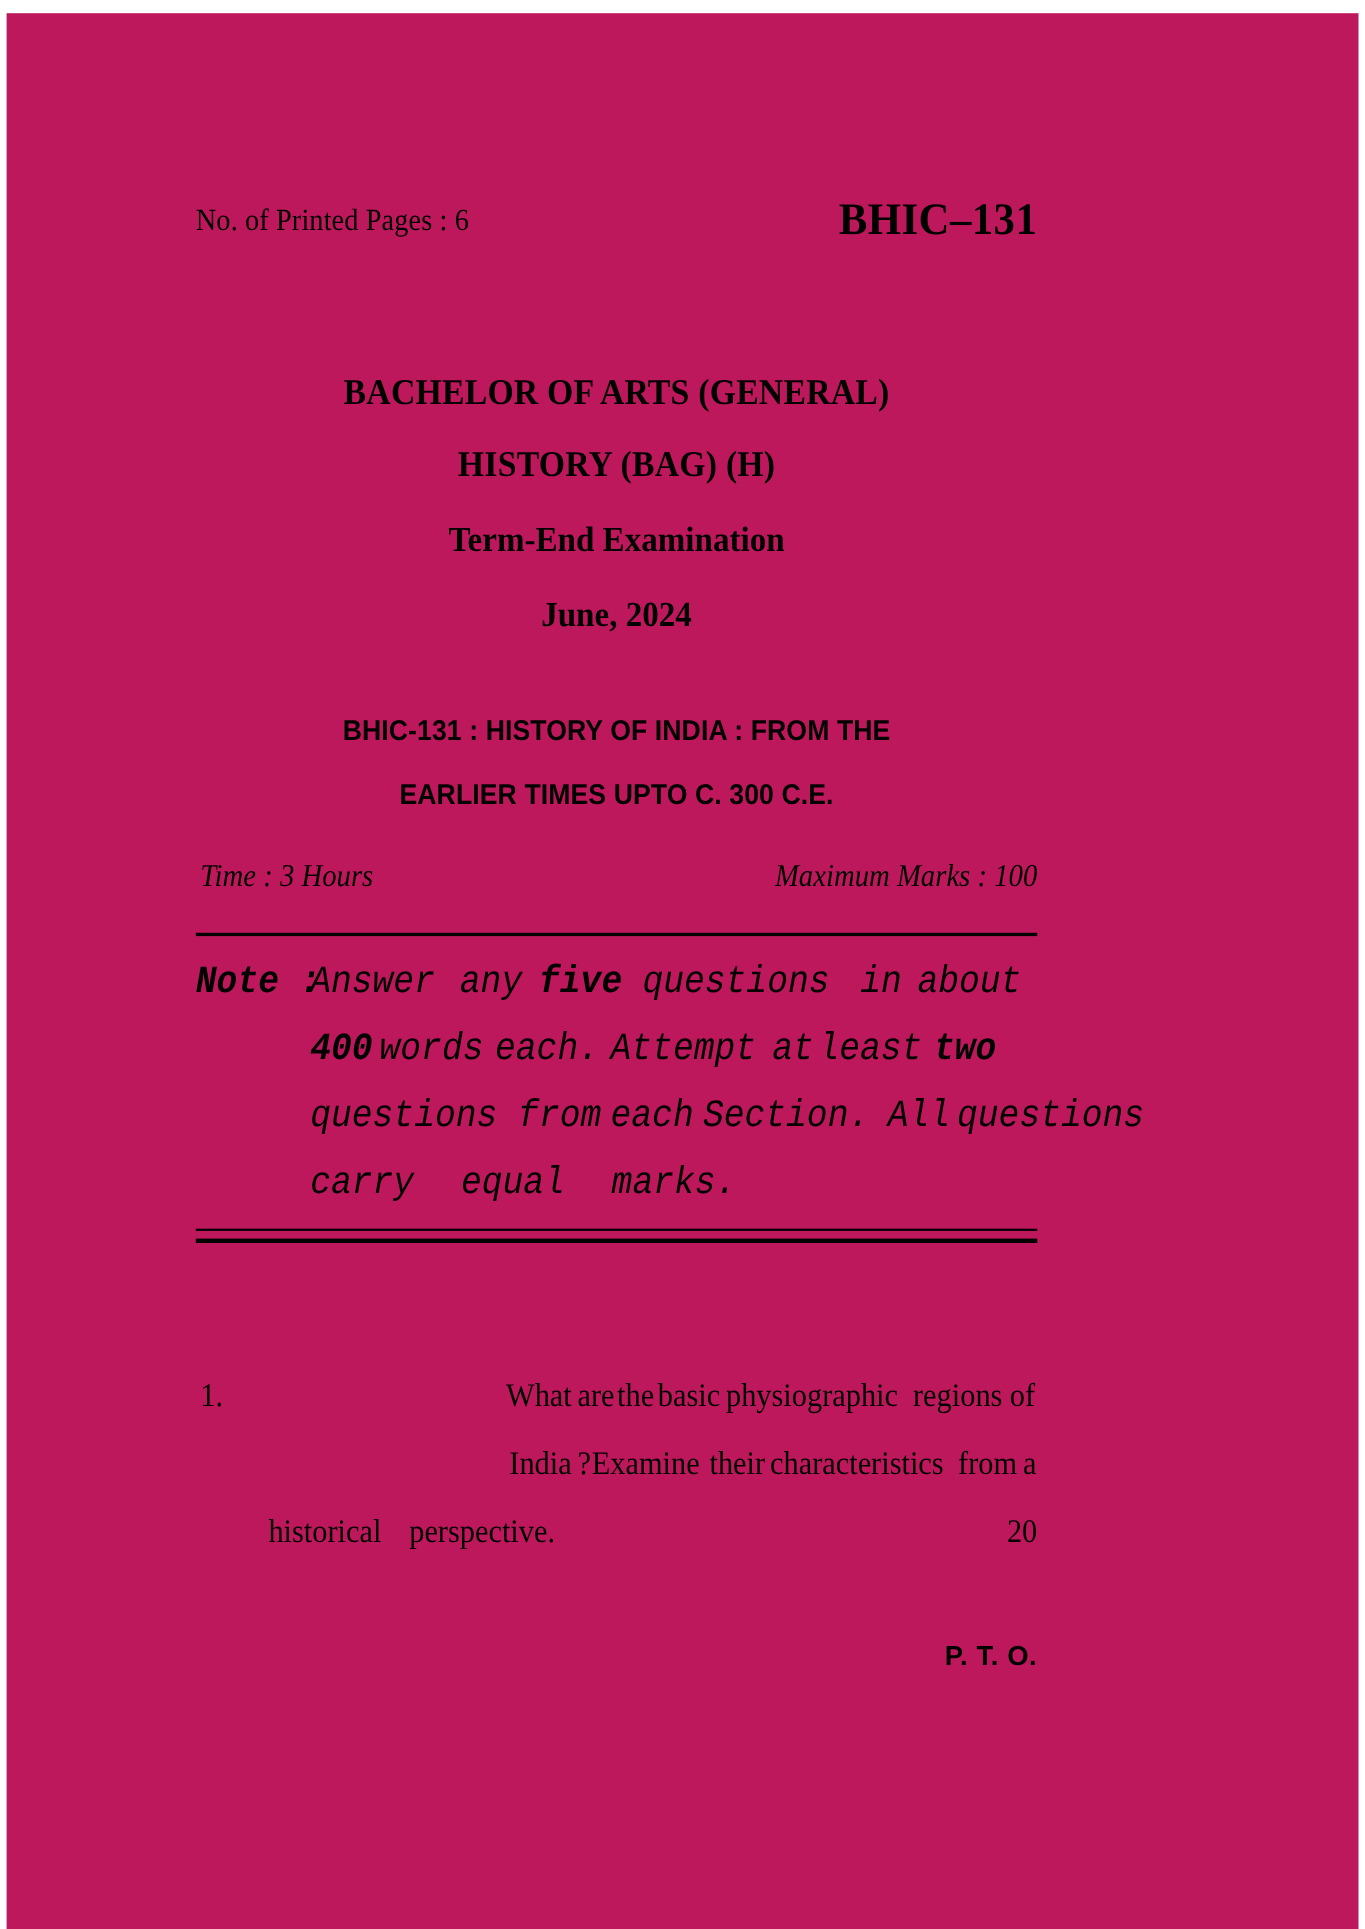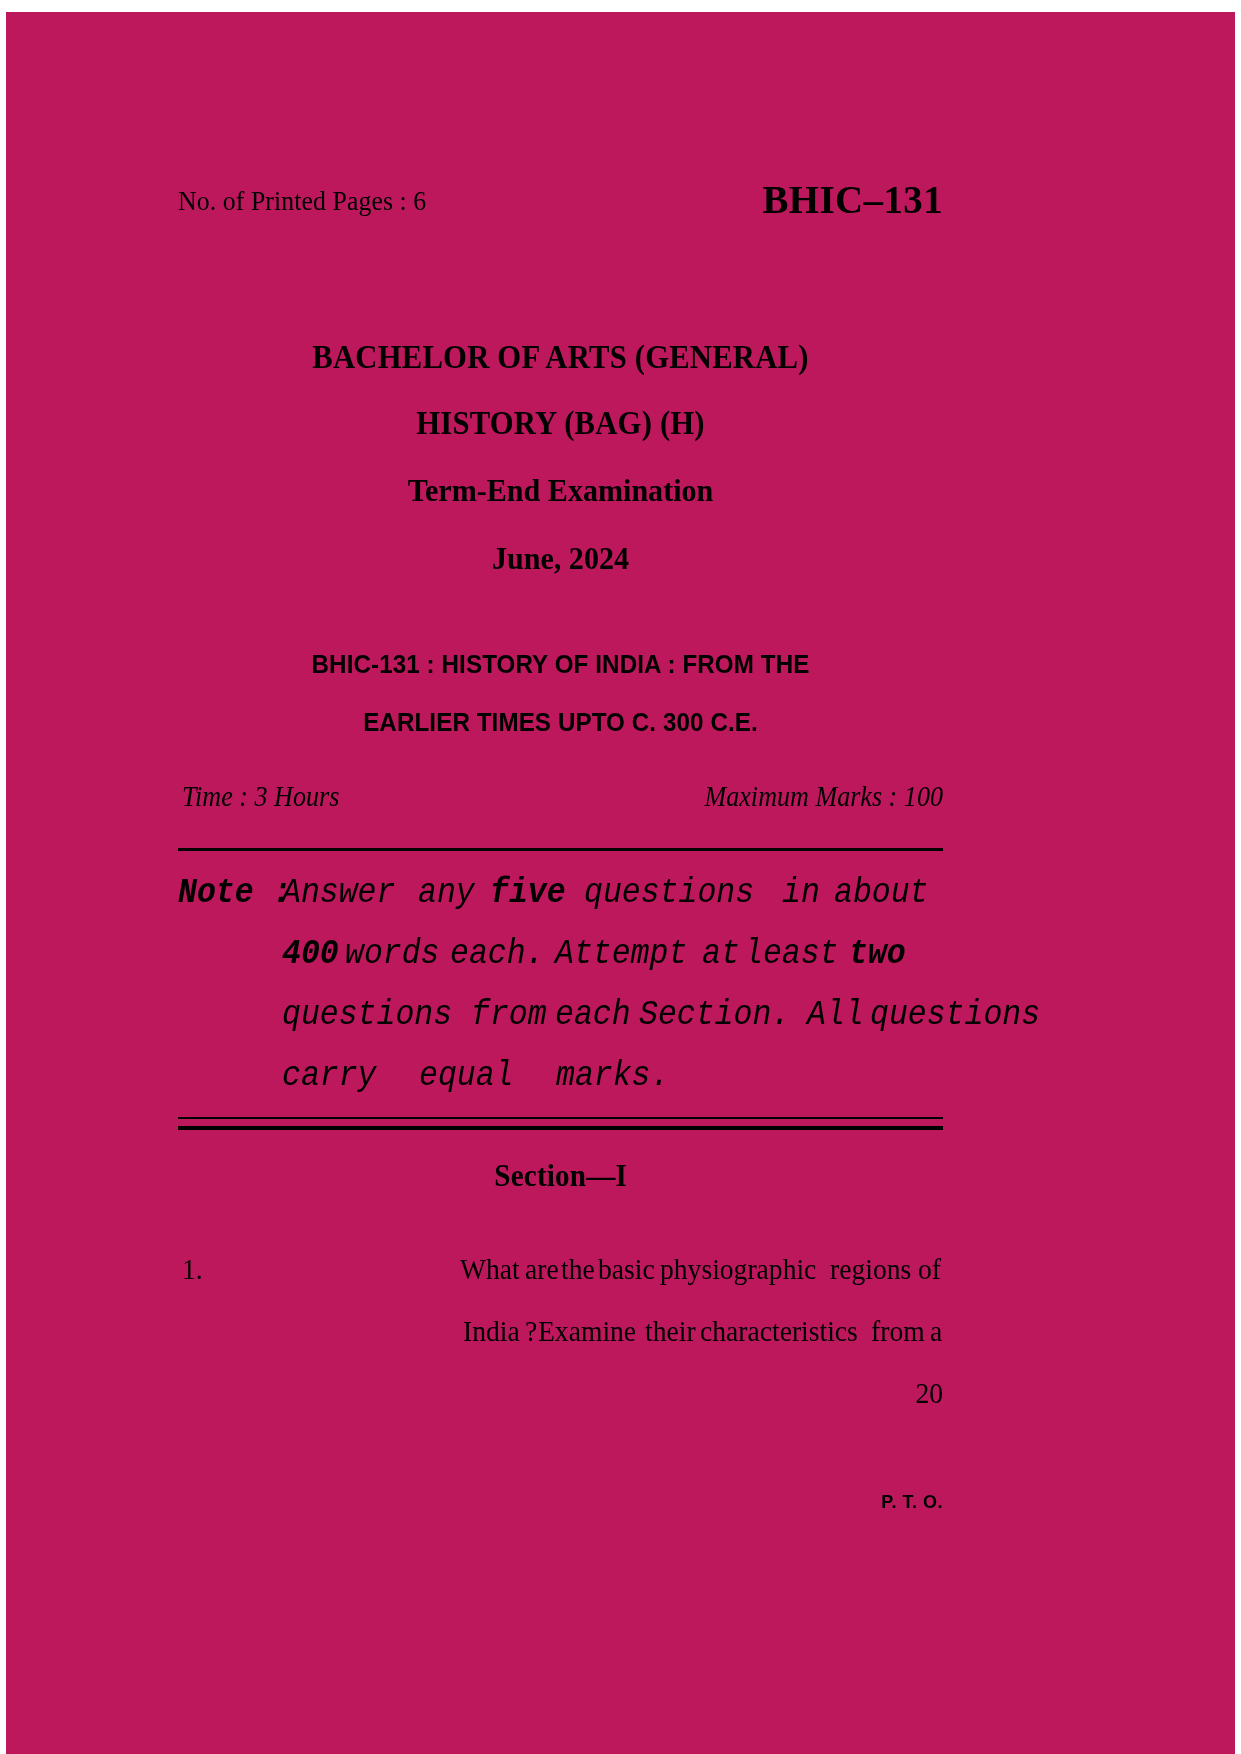--- a/index.html
+++ b/index.html
@@ -276,21 +276,21 @@
     transform-origin: right center;
   }
 
   
   .pto {
     position: absolute;
     top: 1480px;
     right: 0;
     font-family: "Liberation Sans", "DejaVu Sans", sans-serif;
     font-weight: bold;
-    font-size: 18px;
+    font-size: 25px;
     letter-spacing: 0.5px;
     white-space: nowrap;
   }
 </style>
 </head>
 <body>
 
 <div class="page">
   <div class="sheet">
 
@@ -349,23 +349,20 @@
       </div>
       <div class="note-l4">
         <span class="w">carry</span>
         <span class="w">equal</span>
         <span class="w">marks.</span>
       </div>
     </div>
 
     <div class="rule-double" id="rule-bottom"></div>
 
-    <div class="section-head">
-      <span>Section—I</span>
-    </div>
 
     <div class="q-block">
       <div class="q-row">
         <span class="q-num">1.</span>
         <span class="q-line-just">
           <span class="w">What</span>
           <span class="w">are</span>
           <span class="w">the</span>
           <span class="w">basic</span>
           <span class="w">physiographic</span>
@@ -378,20 +375,24 @@
           <span class="w">India</span>
           <span class="w">?</span>
           <span class="w">Examine</span>
           <span class="w">their</span>
           <span class="w">characteristics</span>
           <span class="w">from</span>
           <span class="w">a</span>
         </span>
       </div>
       <div class="q-row">
+        <span class="q-line-last">
+          <span class="w">historical</span>
+          <span class="w">perspective.</span>
+        </span>
         <span class="q-marks">20</span>
       </div>
     </div>
 
     <div class="pto">P. T. O.</div>
 
   </div>
 </div>
 
 </body></html>

